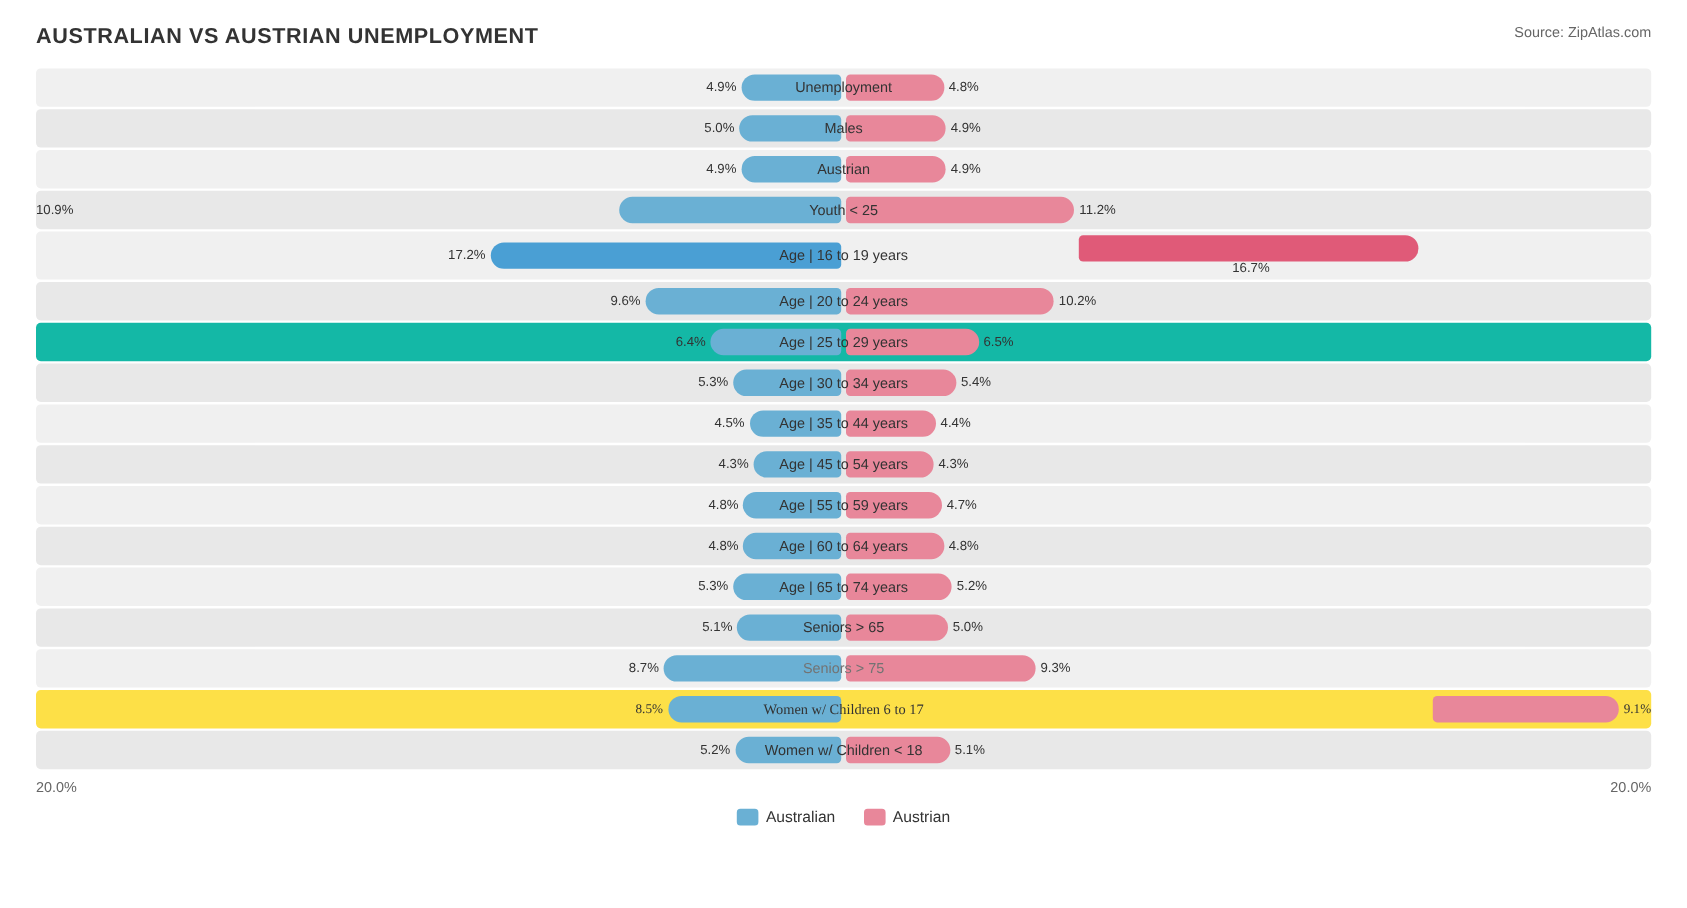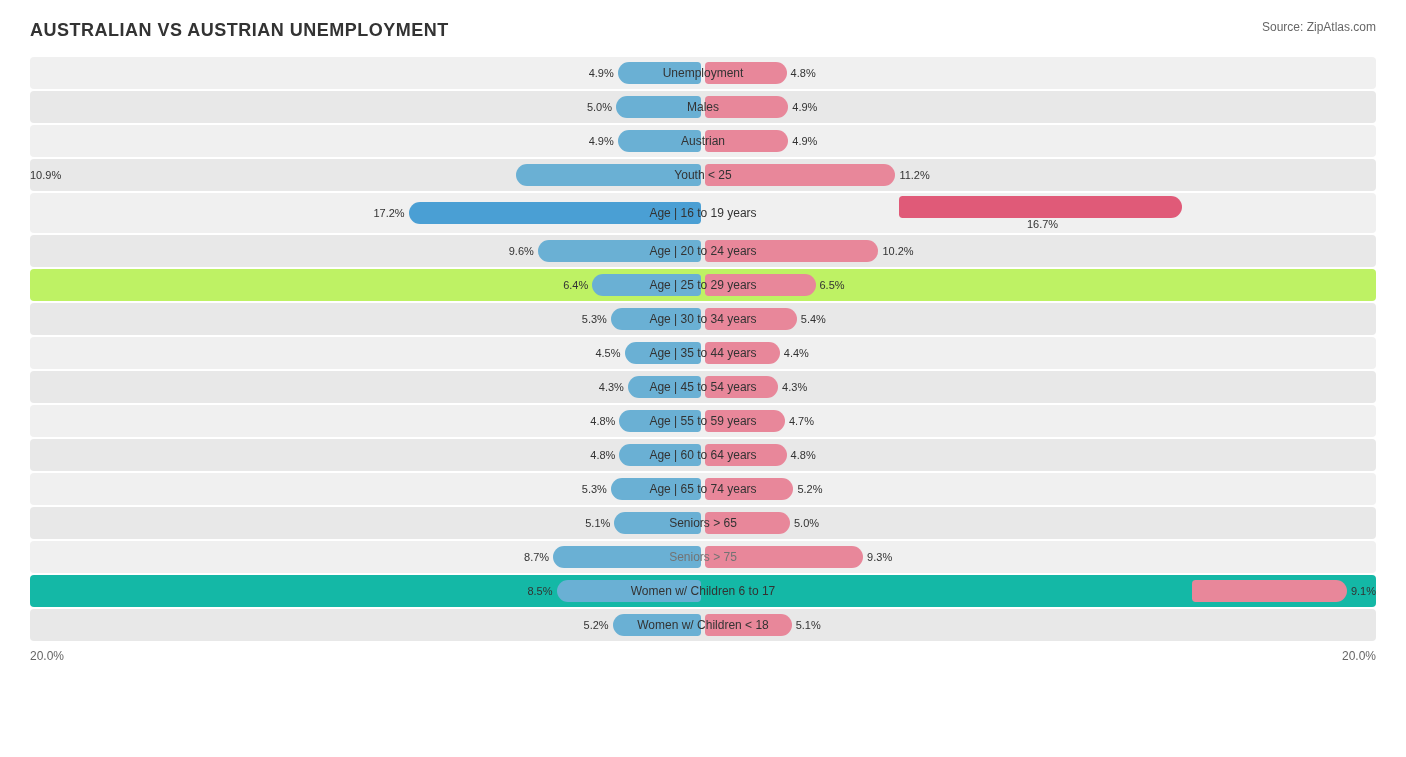--- a/index.html
+++ b/index.html
@@ -179,21 +179,21 @@
           <div style="height: 22px; width: 163.2px; background: rgb(106, 176, 212); border-radius: 12px 4px 4px 12px; display: inline-block;"></div>
         </div>
         <div style="width: 0px; overflow: visible; display: flex; align-items: center; justify-content: center; position: relative; z-index: 5;">
           <span style="position: absolute; left: 50%; transform: translateX(-50%); white-space: nowrap; font-size: 12px; color: rgb(51, 51, 51); background: transparent; pointer-events: none;">Age | 20 to 24 years</span>
         </div>
         <div style="width: 50%; display: flex; align-items: center; justify-content: flex-start; padding-left: 2px;">
           <div style="height: 22px; width: 173.4px; background: rgb(232, 135, 154); border-radius: 4px 12px 12px 4px; display: inline-block;"></div>
           <span class="right-value">10.2%</span>
         </div>
       </div>
-      <div class="bar-row" style="background: #bef264;">
+      <div class="bar-row" style="background: #14b8a6;">
         <div style="width: 50%; display: flex; align-items: center; justify-content: flex-end; padding-right: 2px;">
           <span class="left-value">6.4%</span>
           <div style="height: 22px; width: 108.8px; background: rgb(106, 176, 212); border-radius: 12px 4px 4px 12px; display: inline-block;"></div>
         </div>
         <div style="width: 0px; overflow: visible; display: flex; align-items: center; justify-content: center; position: relative; z-index: 5;">
           <span style="position: absolute; left: 50%; transform: translateX(-50%); white-space: nowrap; font-size: 12px; color: rgb(51, 51, 51); background: transparent; pointer-events: none;">Age | 25 to 29 years</span>
         </div>
         <div style="width: 50%; display: flex; align-items: center; justify-content: flex-start; padding-left: 2px;">
           <div style="height: 22px; width: 110.5px; background: rgb(232, 135, 154); border-radius: 4px 12px 12px 4px; display: inline-block;"></div>
           <span class="right-value">6.5%</span>
@@ -296,21 +296,21 @@
           <div style="height: 22px; width: 147.9px; background: rgb(106, 176, 212); border-radius: 12px 4px 4px 12px; display: inline-block;"></div>
         </div>
         <div style="width: 0px; overflow: visible; display: flex; align-items: center; justify-content: center; position: relative; z-index: 5;">
           <span style="position: absolute; left: 50%; transform: translateX(-50%); white-space: nowrap; font-size: 12px; color: #737373; background: transparent; pointer-events: none;">Seniors &gt; 75</span>
         </div>
         <div style="width: 50%; display: flex; align-items: center; justify-content: flex-start; padding-left: 2px;">
           <div style="height: 22px; width: 158.1px; background: rgb(232, 135, 154); border-radius: 4px 12px 12px 4px; display: inline-block;"></div>
           <span class="right-value">9.3%</span>
         </div>
       </div>
-      <div class="bar-row" style="background: #14b8a6;">
+      <div class="bar-row" style="background: #fde047; font-family: Liberation Serif, serif;">
         <div style="width: 50%; display: flex; align-items: center; justify-content: flex-end; padding-right: 2px;">
           <span class="left-value">8.5%</span>
           <div style="height: 22px; width: 144.5px; background: rgb(106, 176, 212); border-radius: 12px 4px 4px 12px; display: inline-block;"></div>
         </div>
         <div style="width: 0px; overflow: visible; display: flex; align-items: center; justify-content: center; position: relative; z-index: 5;">
           <span style="position: absolute; left: 50%; transform: translateX(-50%); white-space: nowrap; font-size: 12px; color: rgb(51, 51, 51); background: transparent; pointer-events: none;">Women w/ Children 6 to 17</span>
         </div>
         <div style="width: 50%; display: flex; align-items: center; justify-content: flex-end; padding-left: 2px;">
           <div style="height: 22px; width: 154.7px; background: rgb(232, 135, 154); border-radius: 4px 12px 12px 4px; display: inline-block;"></div>
           <span class="right-value">9.1%</span>
@@ -329,13 +329,23 @@
           <span class="right-value">5.1%</span>
         </div>
       </div>
     </div>
 
   <div class="axis-row">
     <div class="axis-left">20.0%</div>
     <div class="axis-right">20.0%</div>
   </div>
 
+  <div class="legend">
+    <div class="legend-item">
+      <div class="legend-box" style="background:#6ab0d4;"></div>
+      <span>Australian</span>
+    </div>
+    <div class="legend-item">
+      <div class="legend-box" style="background:#e8879a;"></div>
+      <span>Austrian</span>
+    </div>
+  </div>
 </div>
 
 </body></html>

